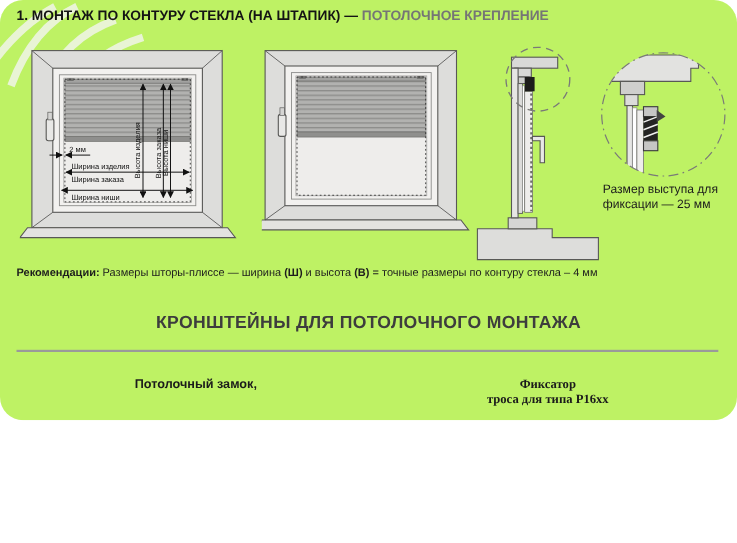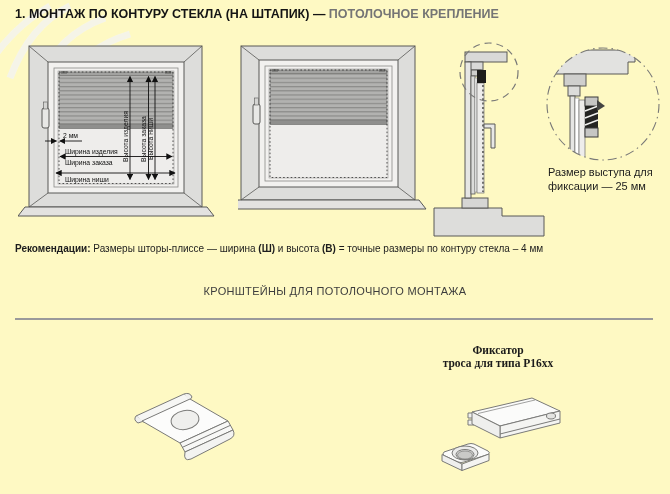--- a/index.html
+++ b/index.html
@@ -1,23 +1,23 @@
 <!DOCTYPE html>
 <html><head>
 <meta charset="utf-8">
 <style>
   html,body{margin:0;padding:0;}
   body{font-family:"Liberation Sans",sans-serif;}
-  .page{position:relative;width:670px;height:494px;background:#fef9c3;overflow:hidden;}
+  .page{position:relative;width:670px;height:382px;background:#bef264;overflow:hidden;border-radius:21px;}
   .abs{position:absolute;}
   .title{left:15px;top:7px;font-size:12.5px;font-weight:bold;color:#141414;white-space:nowrap;}
   .title .accent{color:#757575;}
   .rec{left:15px;top:243px;font-size:10px;color:#1d1d1d;white-space:nowrap;}
   .rec b{font-weight:bold;}
-  .section-title{left:0;top:285px;width:670px;text-align:center;font-size:11px;font-weight:normal;color:#3d3d3d;letter-spacing:.3px;}
+  .section-title{left:0;top:285px;width:670px;text-align:center;font-size:16px;font-weight:bold;color:#3d3d3d;letter-spacing:.3px;}
   .divider{left:15px;top:318px;width:638px;height:2px;background:#9a9a9a;}
   .bracket-label{font-size:11.5px;line-height:13px;font-weight:bold;color:#1b1b1b;text-align:center;}
   .lbl-left{left:88px;top:344px;width:180px;}
   .lbl-right{left:408px;top:344px;width:180px;font-family:Liberation Serif, serif;}
   .detail-caption{left:548px;top:166px;width:140px;font-size:11px;line-height:13.5px;color:#1c1c1c;}
   svg{display:block;}
   svg text{font-family:"Liberation Sans",sans-serif;fill:#111;}
   .dim{stroke:#111;stroke-width:0.9;}
   .outline{stroke:#585856;fill:none;}
 </style>
@@ -167,20 +167,21 @@
   </div>
 
   <div class="abs rec">
     <b>Рекомендации:</b><span> Размеры шторы-плиссе — ширина </span><b>(Ш)</b><span> и высота </span><b>(В)</b><span> = точные размеры по контуру стекла – 4 мм</span>
   </div>
 
   <div class="abs section-title">КРОНШТЕЙНЫ ДЛЯ ПОТОЛОЧНОГО МОНТАЖА</div>
   <div class="abs divider"></div>
 
   <div class="abs bracket-label lbl-left">
+    <div>Потолочный замок,</div>
   </div>
   <div class="abs bracket-label lbl-right">
     <div>Фиксатор</div>
     <div>троса для типа P16xx</div>
   </div>
 
   <svg class="abs" style="left:128px;top:390px;" width="110" height="88" viewBox="0 0 110 88">
     <g stroke="#7a7a78" stroke-width="1" fill="#fcfcfb" stroke-linejoin="round">
       <polygon points="8,26 56,4 63,10 15,32" fill="#f6f6f4"></polygon>
       <path d="M8,26 q-3,4 2,7 l6,-2" fill="#f0f0ee"></path>

